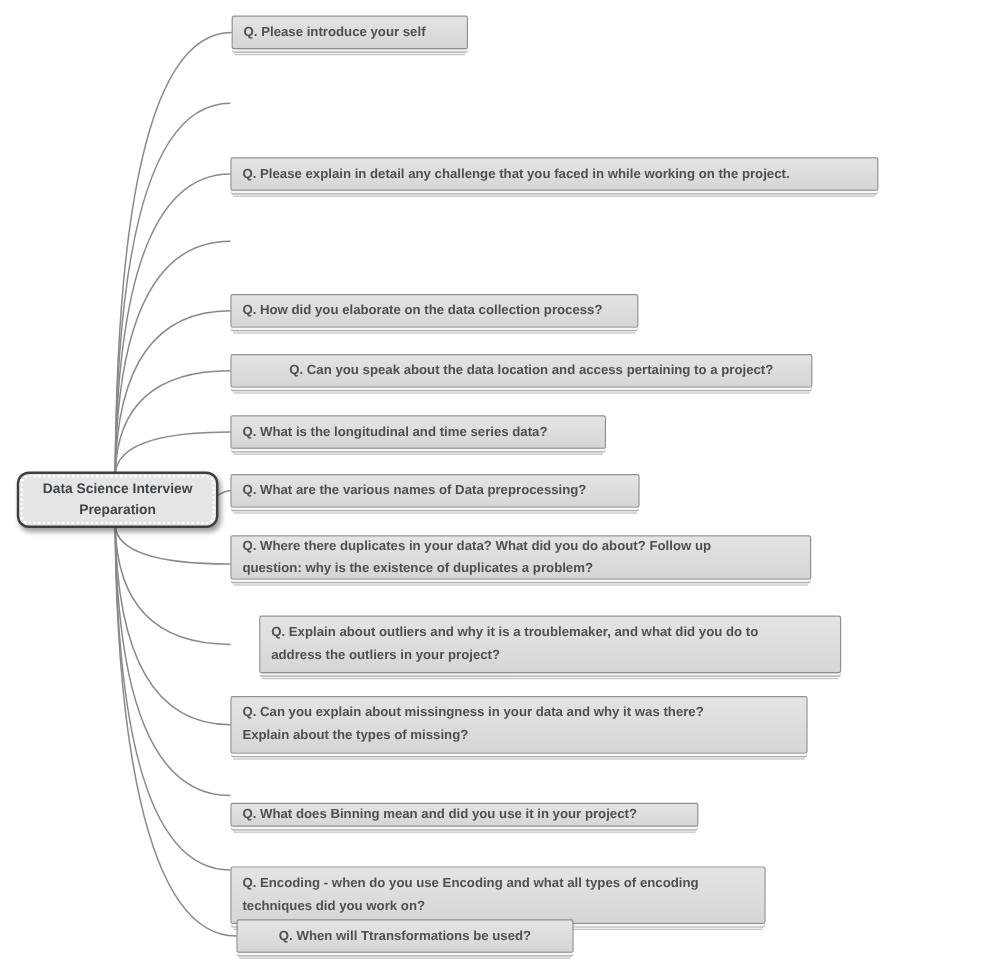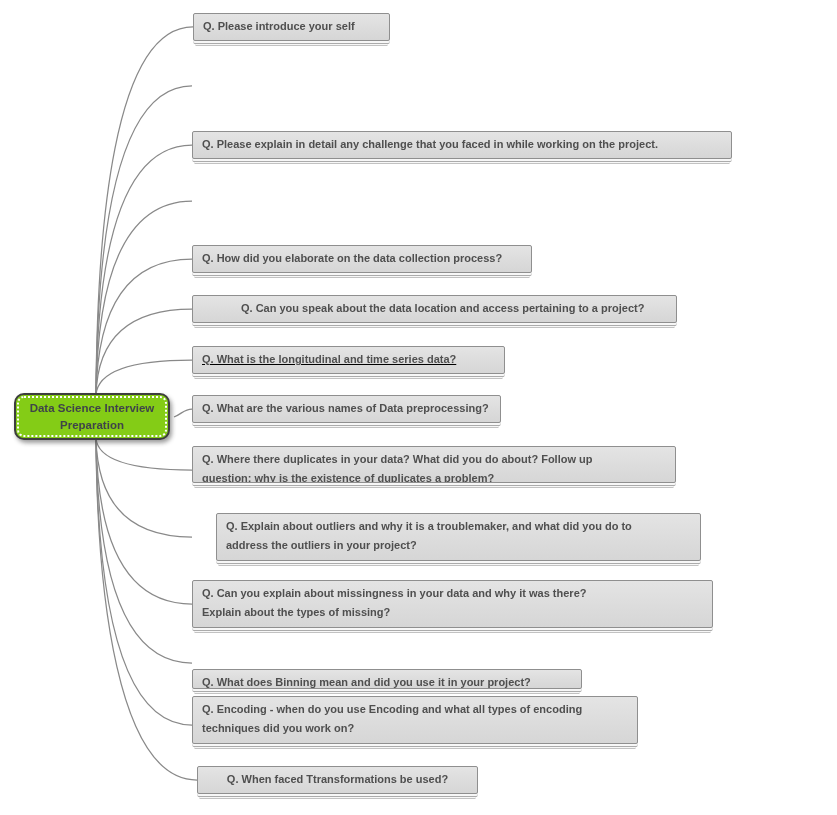--- a/index.html
+++ b/index.html
@@ -16,20 +16,21 @@
   #connectors {
     position: absolute;
     left: 0; top: 0;
     width: 837px; height: 815px;
     z-index: 1;
   }
   .node {
     position: absolute;
     z-index: 2;
     display: flex;
+    align-items: center;
     background: linear-gradient(180deg, #e4e4e4 0%, #dcdcdc 55%, #d6d6d6 100%);
     border: 1.5px solid #8f8f8f;
     border-radius: 2px;
     padding: 3px 9px;
     box-shadow:
       0 2.5px 0 -0.5px #f7f7f7,
       0 3.5px 0 -0.5px #ababab,
       0 6.5px 0 -2.5px #f7f7f7,
       0 7.5px 0 -2.5px #c2c2c2;
     overflow: hidden;
@@ -40,26 +41,26 @@
     font-size: 11px;
     font-weight: bold;
     line-height: 19px;
     color: #4f4f4f;
     white-space: pre-line;
   }
   .node.center span { text-align: center; }
   #root-node {
     position: absolute;
     left: 14px; top: 393px;
-    width: 156px; height: 47px;
+    width: 168px; height: 47px;
     z-index: 3;
     display: flex;
     align-items: center;
     justify-content: flex-start;
-    background: #84cc16;
+    background: #e5e5e5;
     border: 2px solid #3e3e3e;
     border-radius: 10px;
     box-shadow: 2px 3px 4px rgba(40,40,40,0.45);
   }
   #root-node::after {
     content: "";
     position: absolute;
     inset: 1px;
     border: 2px dotted #ffffff;
     border-radius: 7px;
@@ -103,41 +104,41 @@
     </div>
     <div class="node" style="left: 192px; top: 131px; width: 540px; height: 28px;">
       <span>Q. Please explain in detail any challenge that you faced in while working on the project.</span>
     </div>
     <div class="node" style="left: 192px; top: 245px; width: 340px; height: 28px;">
       <span>Q. How did you elaborate on the data collection process?</span>
     </div>
     <div class="node" style="left: 192px; top: 295px; width: 485px; height: 28px; padding-left: 48px;">
       <span>Q. Can you speak about the data location and access pertaining to a project?</span>
     </div>
-    <div class="node" style="left: 192px; top: 346px; width: 313px; height: 28px; text-decoration: underline;">
+    <div class="node" style="left: 192px; top: 346px; width: 313px; height: 28px;">
       <span>Q. What is the longitudinal and time series data?</span>
     </div>
-    <div class="node" style="left: 192px; top: 395px; width: 309px; height: 28px;">
+    <div class="node" style="left: 192px; top: 395px; width: 341px; height: 28px;">
       <span>Q. What are the various names of Data preprocessing?</span>
     </div>
     <div class="node" style="left: 192px; top: 446px; width: 484px; height: 37px;">
       <span>Q. Where there duplicates in your data? What did you do about? Follow up
 question: why is the existence of duplicates a problem?</span>
     </div>
     <div class="node" style="left: 192px; top: 513px; width: 485px; height: 48px; margin-left: 24px;">
       <span>Q. Explain about outliers and why it is a troublemaker, and what did you do to
 address the outliers in your project?</span>
     </div>
-    <div class="node" style="left: 192px; top: 580px; width: 521px; height: 48px;">
+    <div class="node" style="left: 192px; top: 580px; width: 481px; height: 48px;">
       <span>Q. Can you explain about missingness in your data and why it was there?
 Explain about the types of missing?</span>
     </div>
     <div class="node" style="left: 192px; top: 649px; width: 390px; height: 20px; margin-top: 20px;">
       <span>Q. What does Binning mean and did you use it in your project?</span>
     </div>
-    <div class="node" style="left: 192px; top: 696px; width: 446px; height: 48px;">
+    <div class="node" style="left: 192px; top: 722px; width: 446px; height: 48px;">
       <span>Q. Encoding - when do you use Encoding and what all types of encoding
 techniques did you work on?</span>
     </div>
     <div class="node center" style="left: 197px; top: 766px; width: 281px; height: 28px;">
-      <span>Q. When faced Ttransformations be used?</span>
+      <span>Q. When will Ttransformations be used?</span>
     </div>
   </div>
 
 </body></html>

